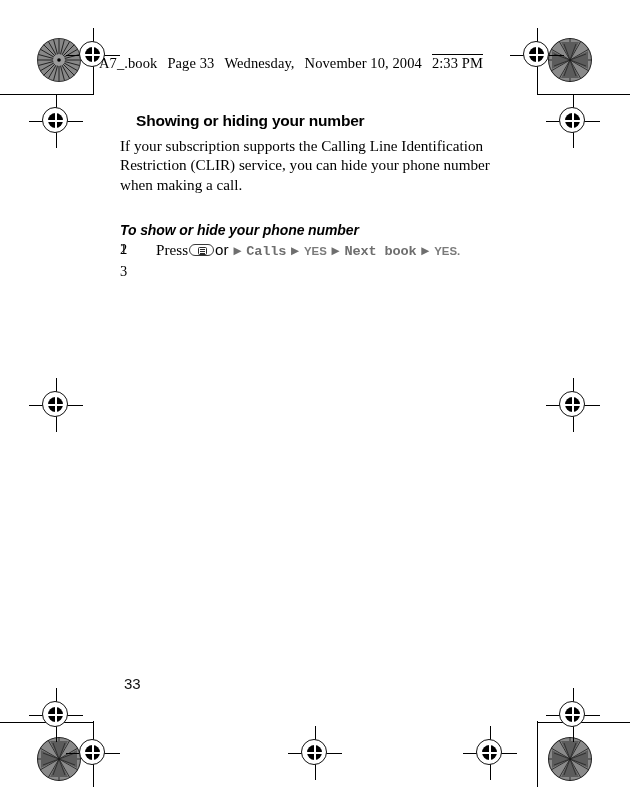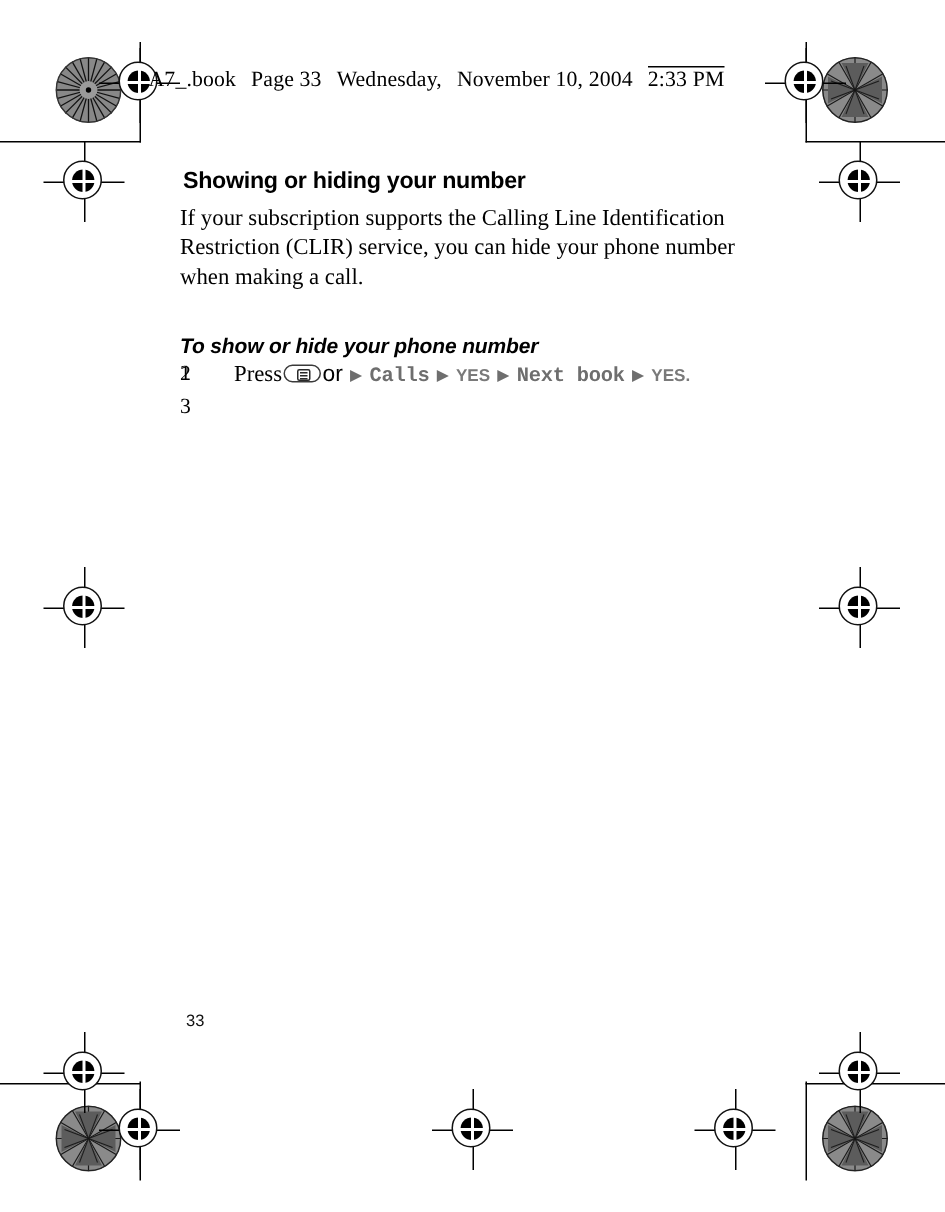--- a/index.html
+++ b/index.html
@@ -93,46 +93,46 @@
     position: absolute;
     background: #000;
   }
   .trim.h { height: 1.1px; }
   .trim.v { width: 1.1px; }
 
   
   .running-header {
     position: absolute;
     left: 99px;
-    top: 32px;
+    top: 48px;
     width: 440px;
     height: 30px;
     display: flex;
-    align-items: flex-end;
+    align-items: center;
     font-family: "Liberation Serif", serif;
     font-size: 14.5px;
     letter-spacing: 0.1px;
     white-space: nowrap;
     overflow: hidden;
   }
   .running-header .seg { margin-right: 10px; }
   .running-header .time-box {
     border-top: 1px solid #000;
     padding-top: 0px;
   }
 
   
   .page-body {
     position: absolute;
     left: 120px;
     top: 112px;
     width: 400px;
   }
   h1.section-title {
-    margin: 0 0 6px 2px;
+    margin: 0 0 6px 16px;
     font-family: "Liberation Sans", sans-serif;
     font-size: 15.5px;
     font-weight: bold;
     letter-spacing: -0.2px;
   }
   p.intro {
     margin: 0;
     font-family: "Liberation Serif", serif;
     font-size: 15.2px;
     line-height: 19.4px;
@@ -228,21 +228,21 @@
   .key-glyph .inner i:nth-child(1) { top: 1.2px; }
   .key-glyph .inner i:nth-child(2) { top: 3px; }
   .key-glyph .inner i:nth-child(3) { top: 4.8px; }
 
   
   .folio {
     position: absolute;
     left: 124px;
     top: 675px;
     font-family: "Liberation Sans", sans-serif;
-    font-size: 11px;
+    font-size: 15px;
     color: #111;
   }
 </style>
 </head>
 <body>
 
 <div class="trim h" style="left:0px;   top:94px;  width:94px;"></div>
 <div class="trim h" style="left:537px; top:94px;  width:93px;"></div>
 <div class="trim h" style="left:0px;   top:722px; width:94px;"></div>
 <div class="trim h" style="left:537px; top:722px; width:93px;"></div>

